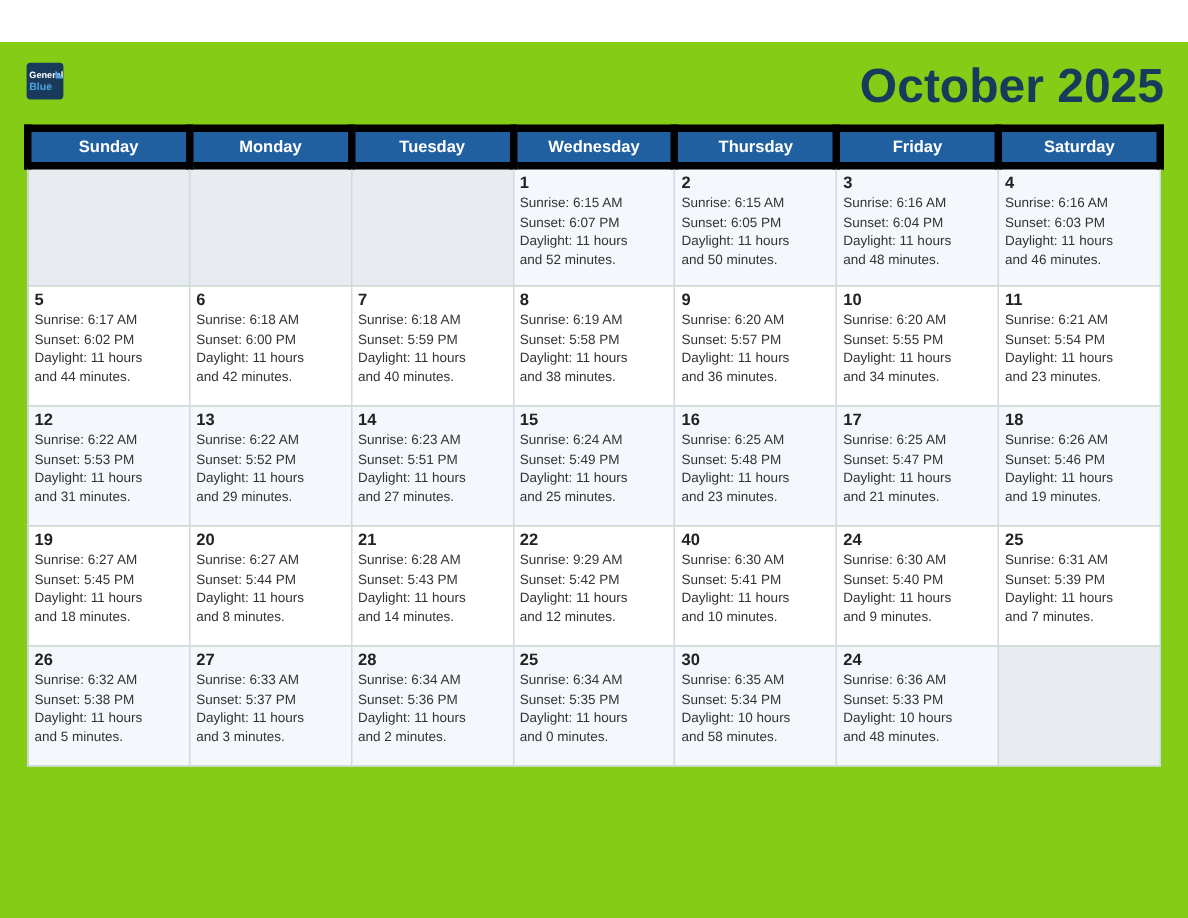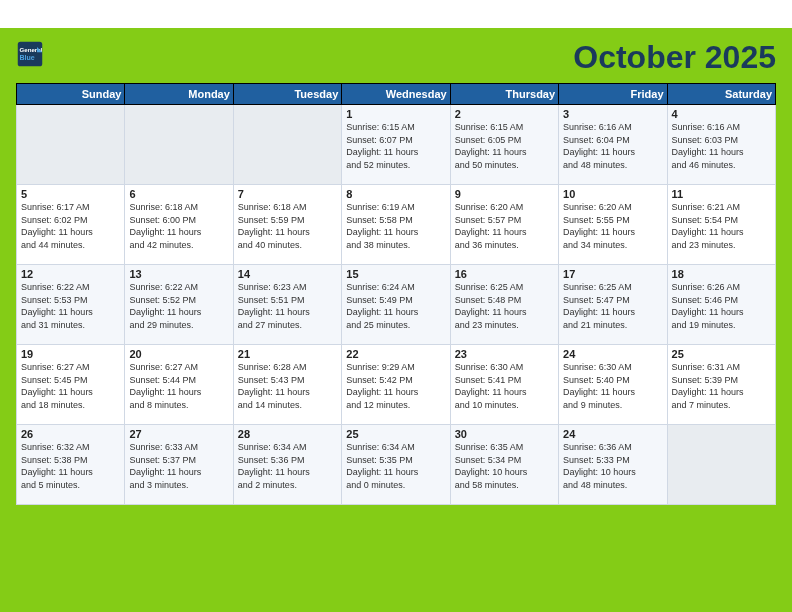--- a/index.html
+++ b/index.html
@@ -49,22 +49,22 @@
       width: 100%;
       border-collapse: collapse;
       table-layout: fixed;
     }
     thead th {
       background: #2060a0;
       color: #fff;
       font-size: 11px;
       font-weight: bold;
       padding: 4px 3px;
-      text-align: right;
-      border: 1px solid #000000;
+      text-align: center;
+      border: 5px solid #000000;
     }
     tbody td {
       border: 1px solid #d0d8e4;
       vertical-align: top;
       padding: 3px 4px;
       font-size: 9.5px;
       color: #222;
       background: #fff;
       height: 80px;
     }
@@ -276,21 +276,21 @@
             <div class="cell-text">and 14 minutes.</div>
           </td>
           <td>
             <span class="day-num">22</span>
             <div class="cell-text">Sunrise: 9:29 AM</div>
             <div class="cell-text">Sunset: 5:42 PM</div>
             <div class="cell-text">Daylight: 11 hours</div>
             <div class="cell-text">and 12 minutes.</div>
           </td>
           <td>
-            <span class="day-num">23</span>
+            <span class="day-num">40</span>
             <div class="cell-text">Sunrise: 6:30 AM</div>
             <div class="cell-text">Sunset: 5:41 PM</div>
             <div class="cell-text">Daylight: 11 hours</div>
             <div class="cell-text">and 10 minutes.</div>
           </td>
           <td>
             <span class="day-num">24</span>
             <div class="cell-text">Sunrise: 6:30 AM</div>
             <div class="cell-text">Sunset: 5:40 PM</div>
             <div class="cell-text">Daylight: 11 hours</div>

